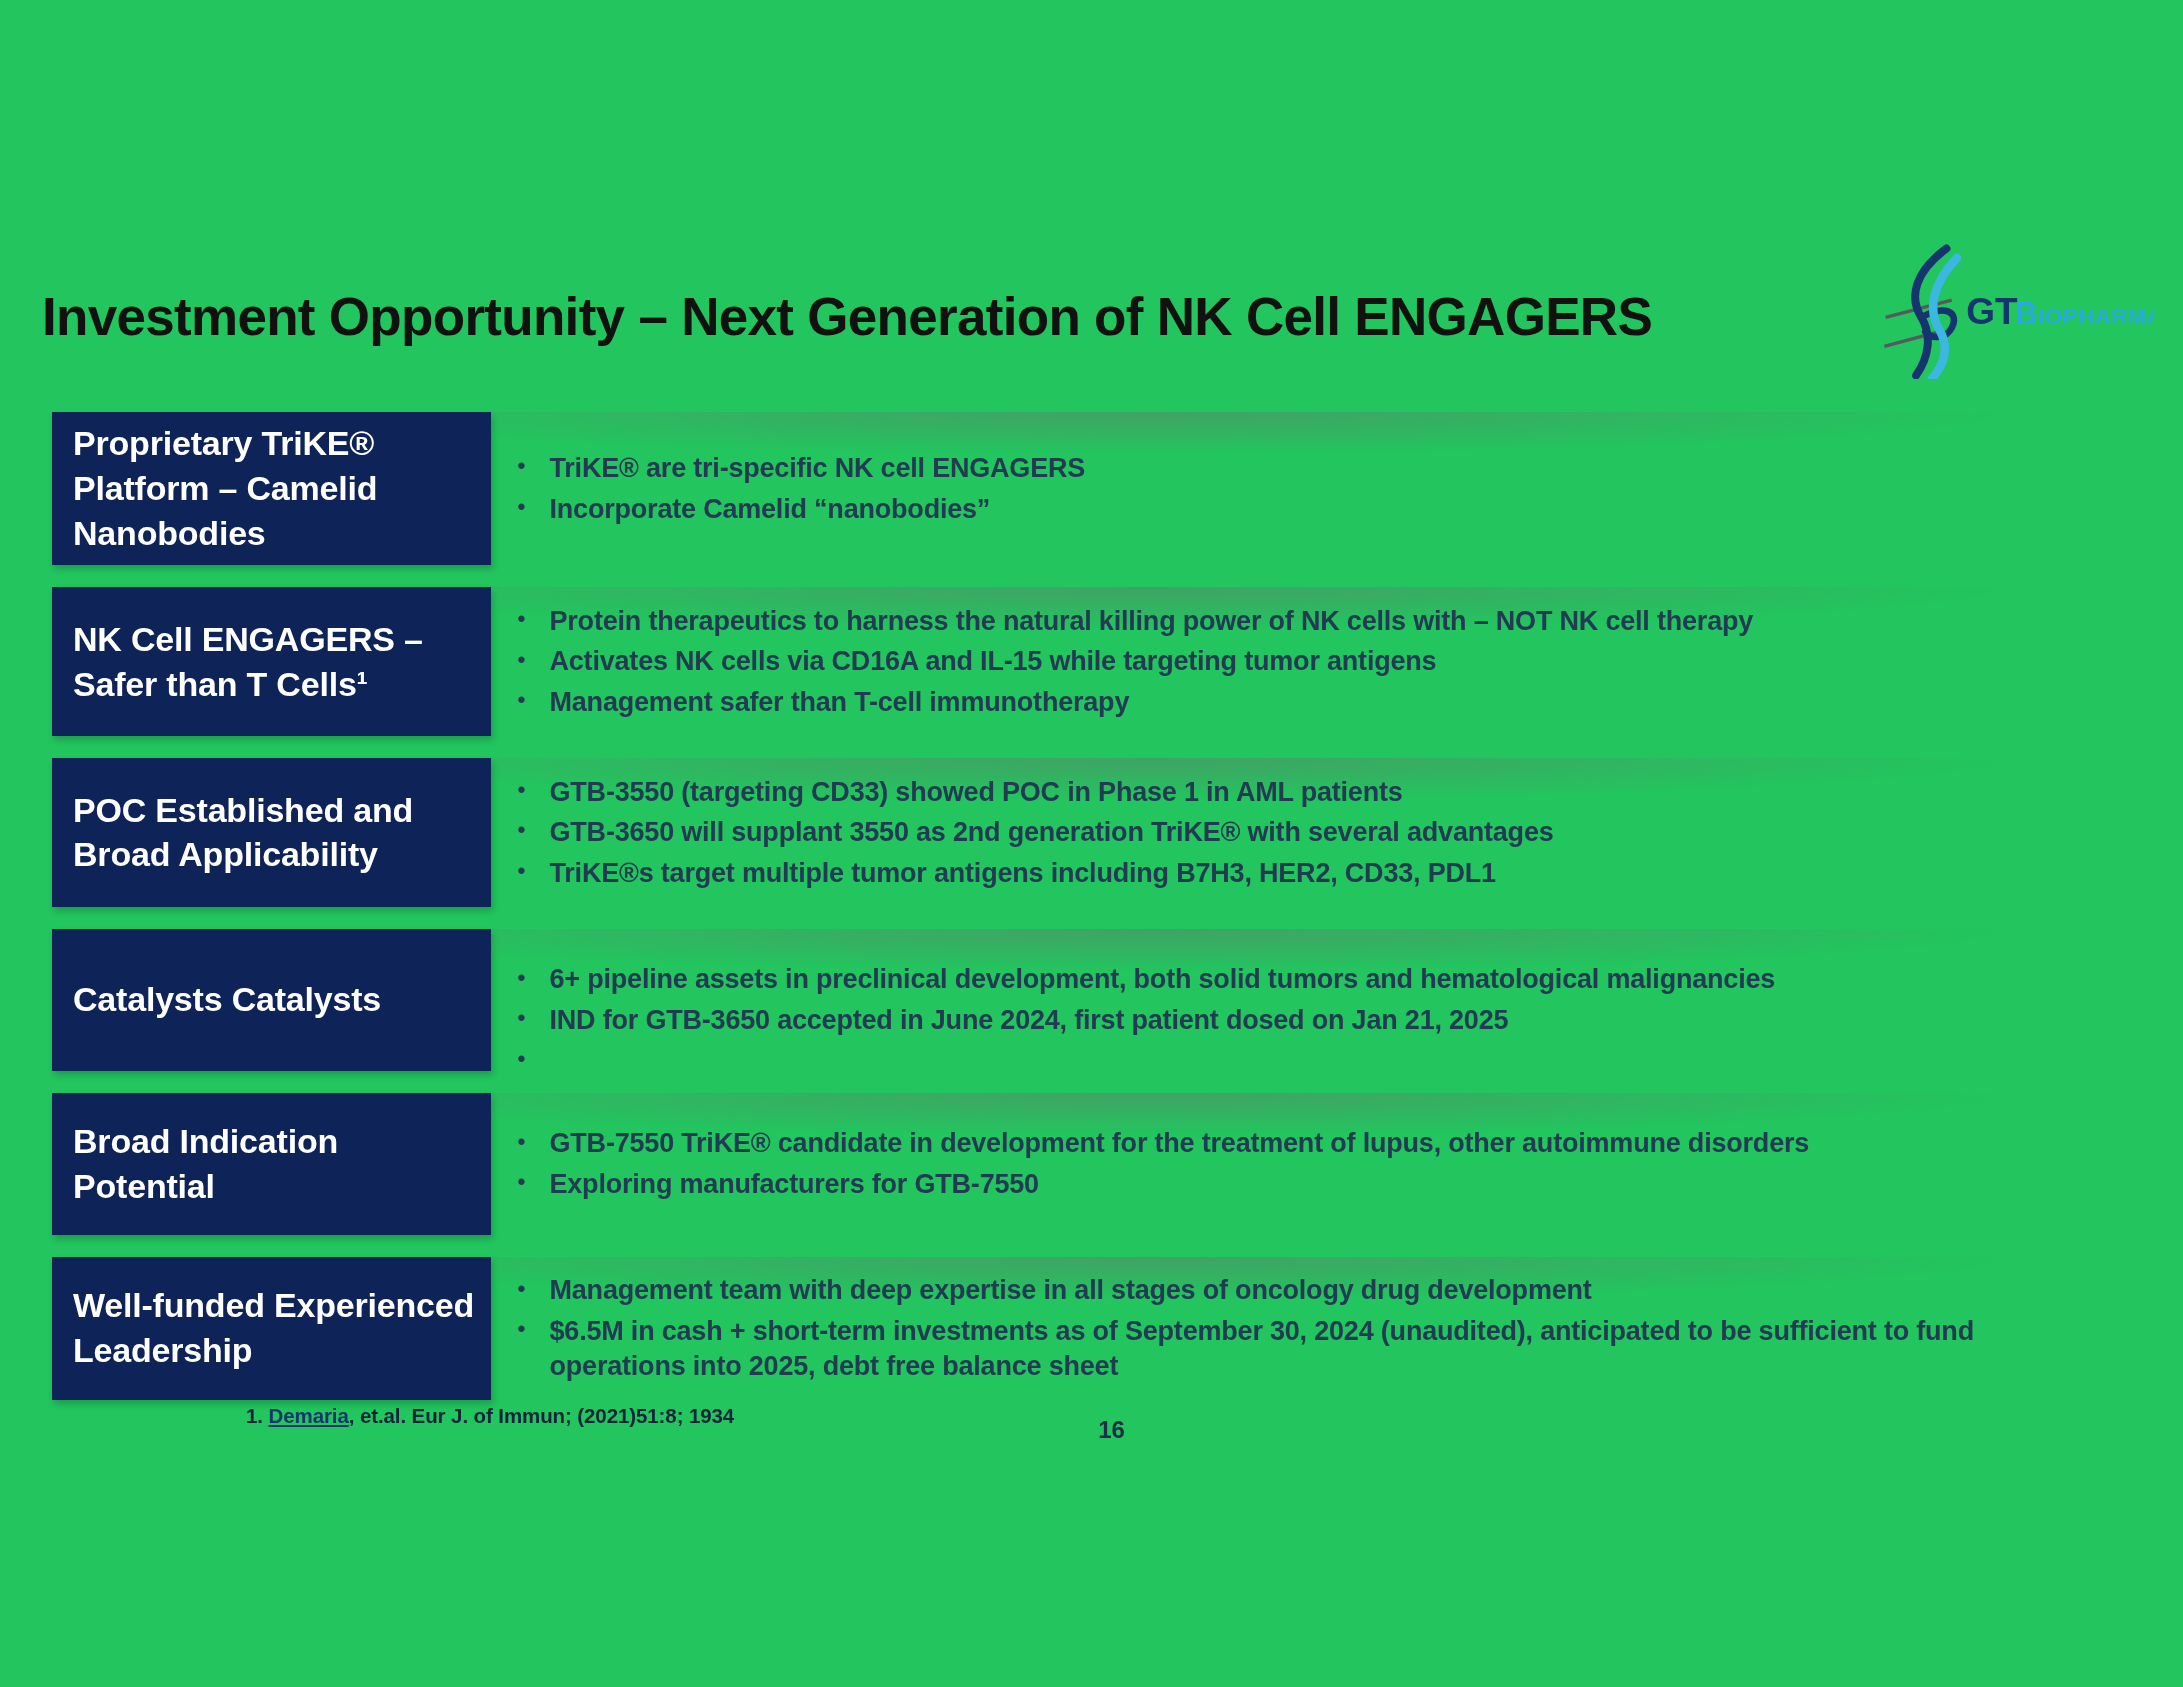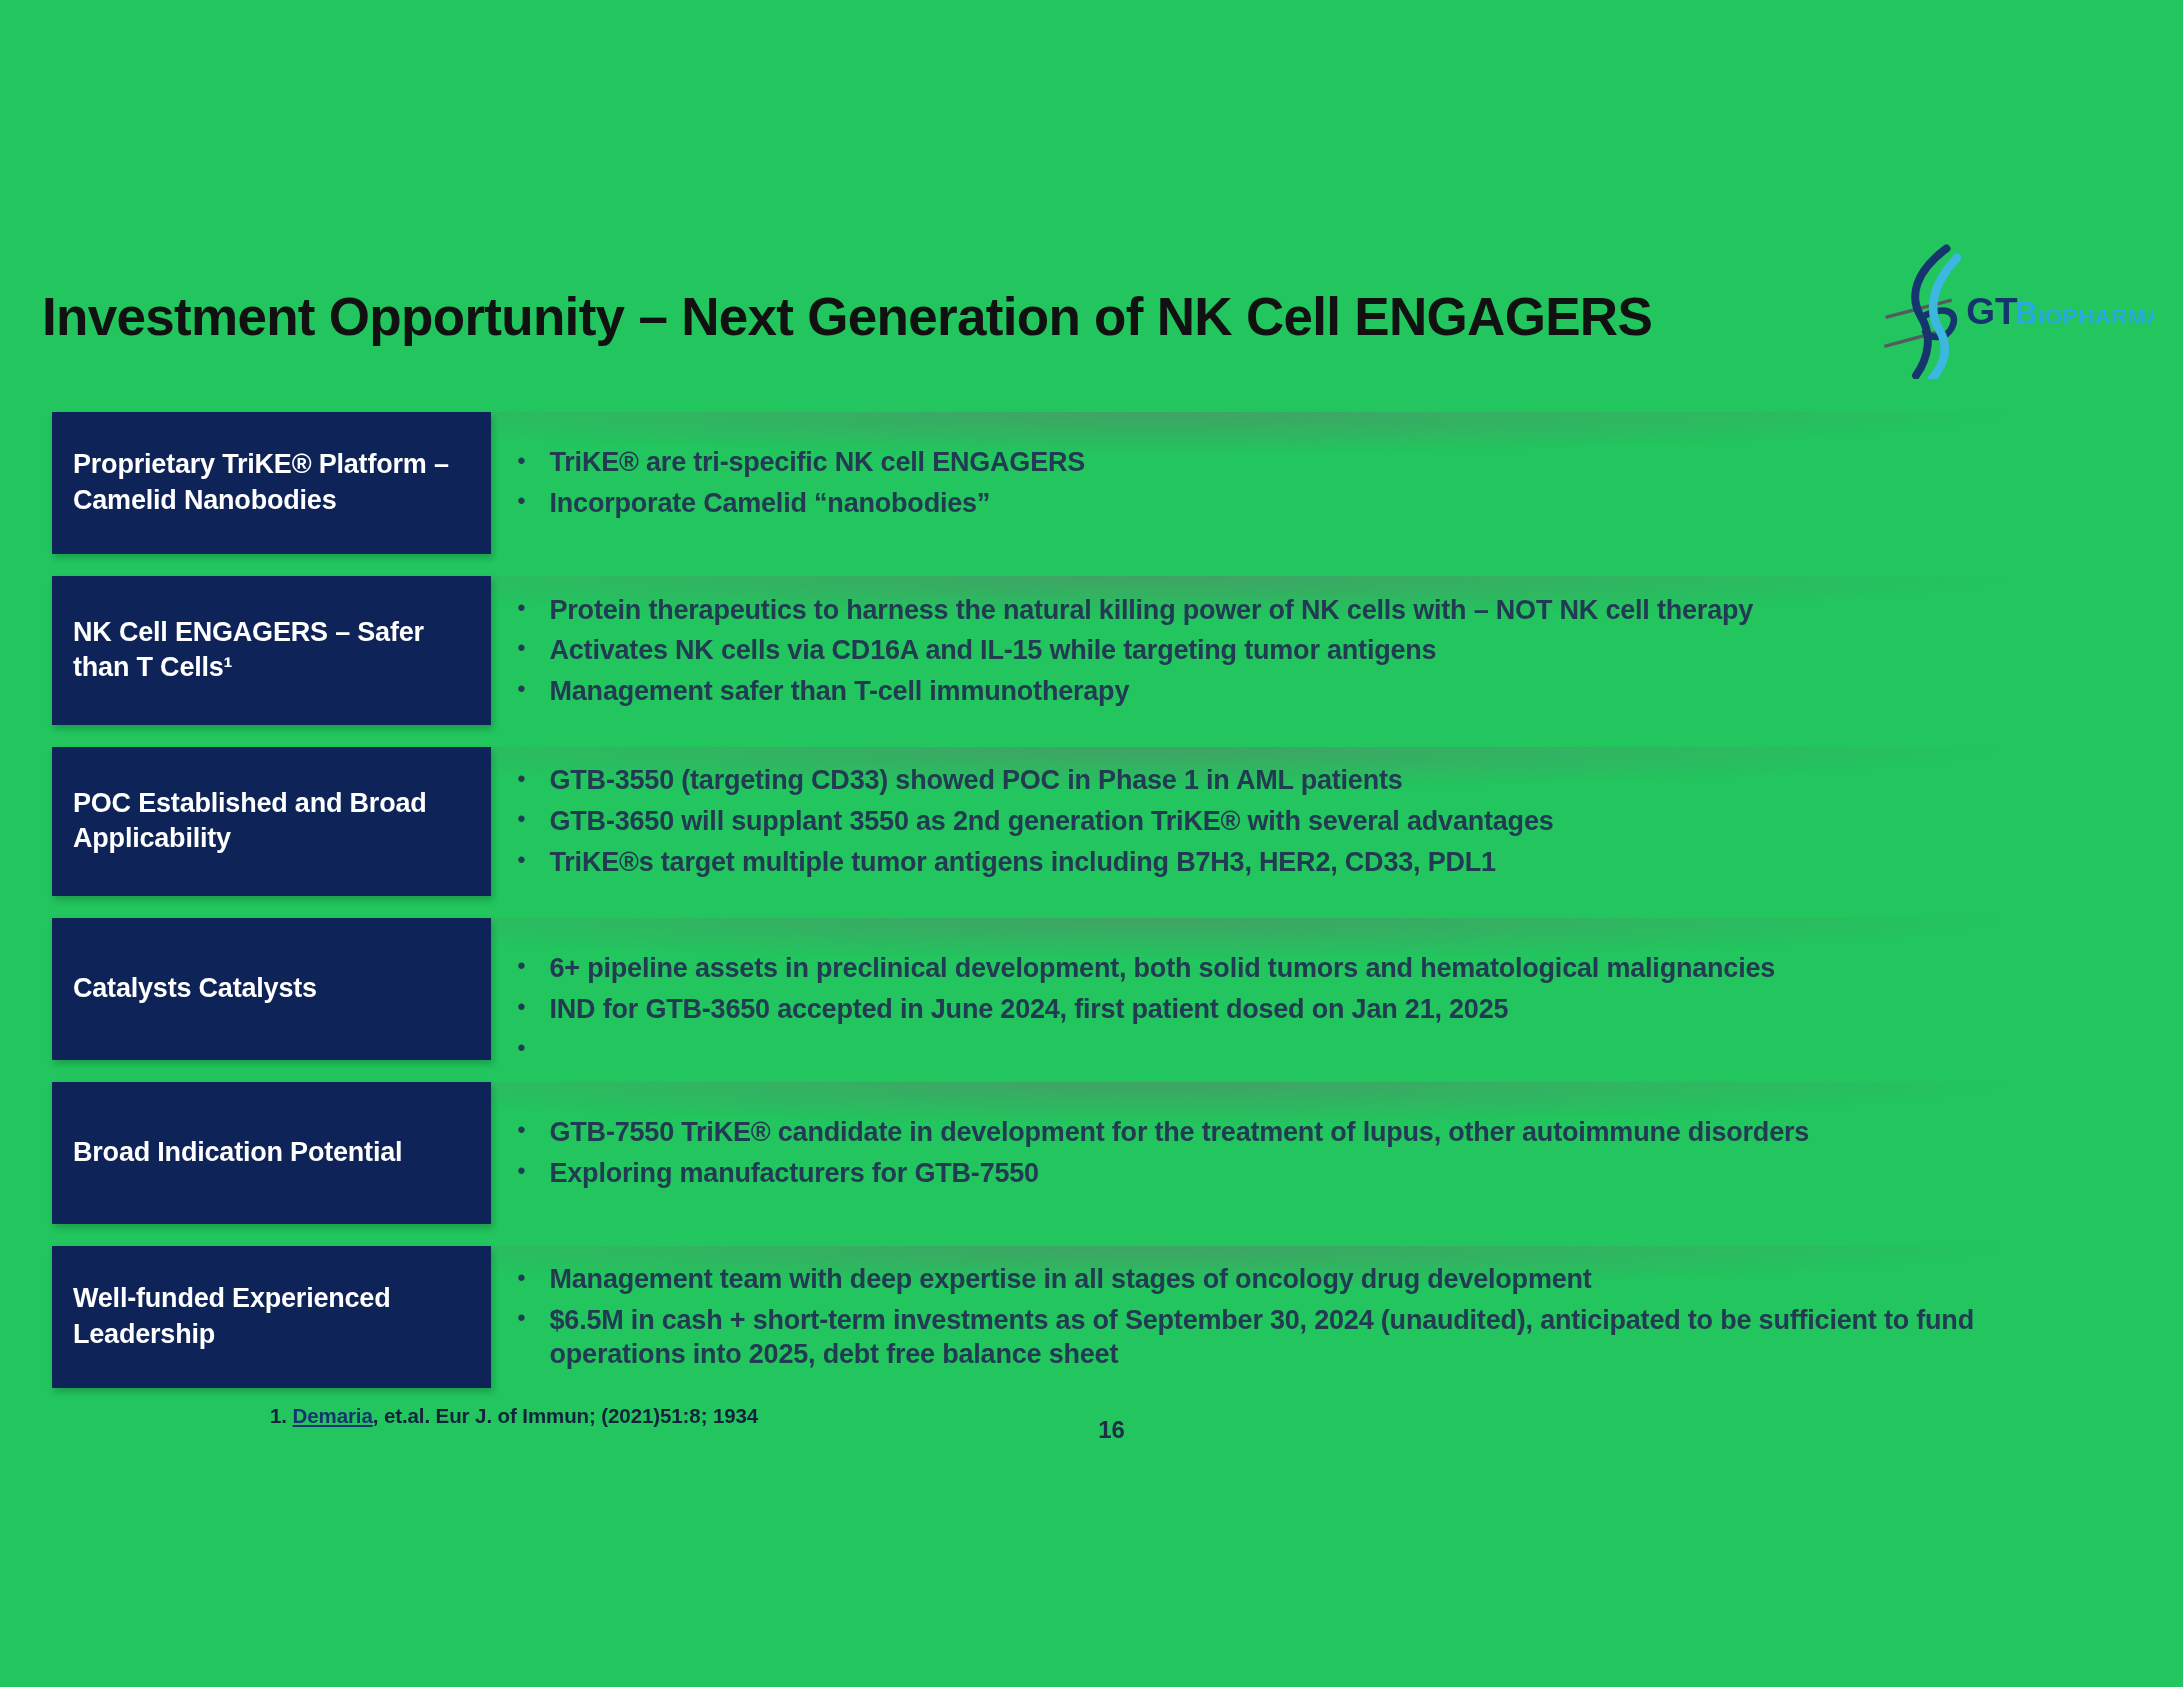--- a/index.html
+++ b/index.html
@@ -26,21 +26,21 @@
   .logo-bio{font-family:"Liberation Sans",sans-serif;font-weight:bold;fill:var(--logo-blue);font-size:47px;font-variant:small-caps;letter-spacing:1px;}
   
   .rows{
     position:absolute;left:52px;top:412px;right:44px;
     display:flex;flex-direction:column;gap:22px;
   }
   .row{display:flex;align-items:stretch;min-height:142px;}
   .row-label{
     width:439px;flex:0 0 439px;
     background:var(--navy);color:#ffffff;
-    font-size:27px;font-weight:bold;line-height:1.32;letter-spacing:-0.2px;
+    font-size:34px;font-weight:bold;line-height:1.32;letter-spacing:-0.2px;
     display:flex;align-items:center;
     padding:9.3px 16px 9.3px 21px;
     box-shadow:2px 4px 6.6px rgba(0,0,0,0.20);
   }
   .row-bullets{
     flex:1;display:flex;flex-direction:column;justify-content:center;
     padding:10.6px 26.5px 10.6px 22.5px;
     background:radial-gradient(860px 42px at 40% 0%, rgba(110,110,110,0.40), rgba(255,255,255,0) 100%);
   }
   ul.bullet-list{list-style:none;margin:0;padding:0;}
@@ -50,21 +50,21 @@
     line-height:1.28;letter-spacing:-0.2px;
     padding-left:36px;margin:6px 0;
   }
   .dot{
     position:absolute;left:4px;top:1.3px;
     font-size:22.5px;color:var(--bullet);
   }
   
   .footnote{
     position:absolute;left:246px;top:1404px;
-    font-size:20.5px;font-weight:bold;color:#14233C;letter-spacing:-0.1px;margin-left:24px;
+    font-size:20.5px;font-weight:bold;color:#14233C;letter-spacing:-0.1px;
   }
   .footnote-link{color:var(--logo-navy);text-decoration:underline;cursor:pointer;}
   .page-number{
     position:absolute;left:1072px;top:1416px;width:79px;text-align:center;
     font-size:24px;font-weight:bold;color:#1D2F47;
   }
 </style>
 </head>
 <body>
 

